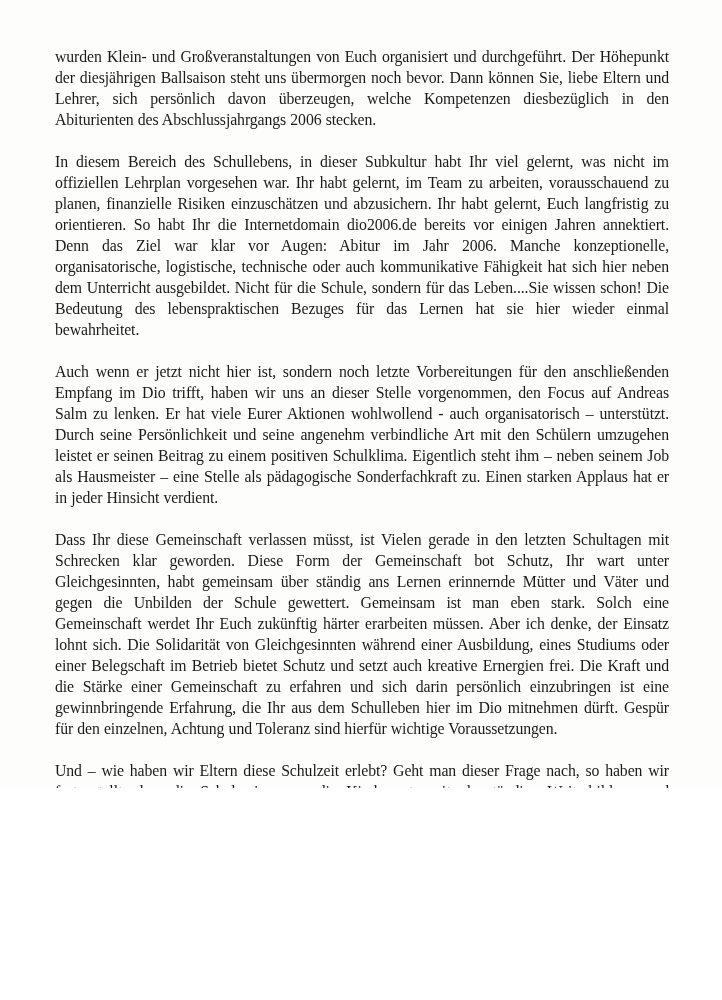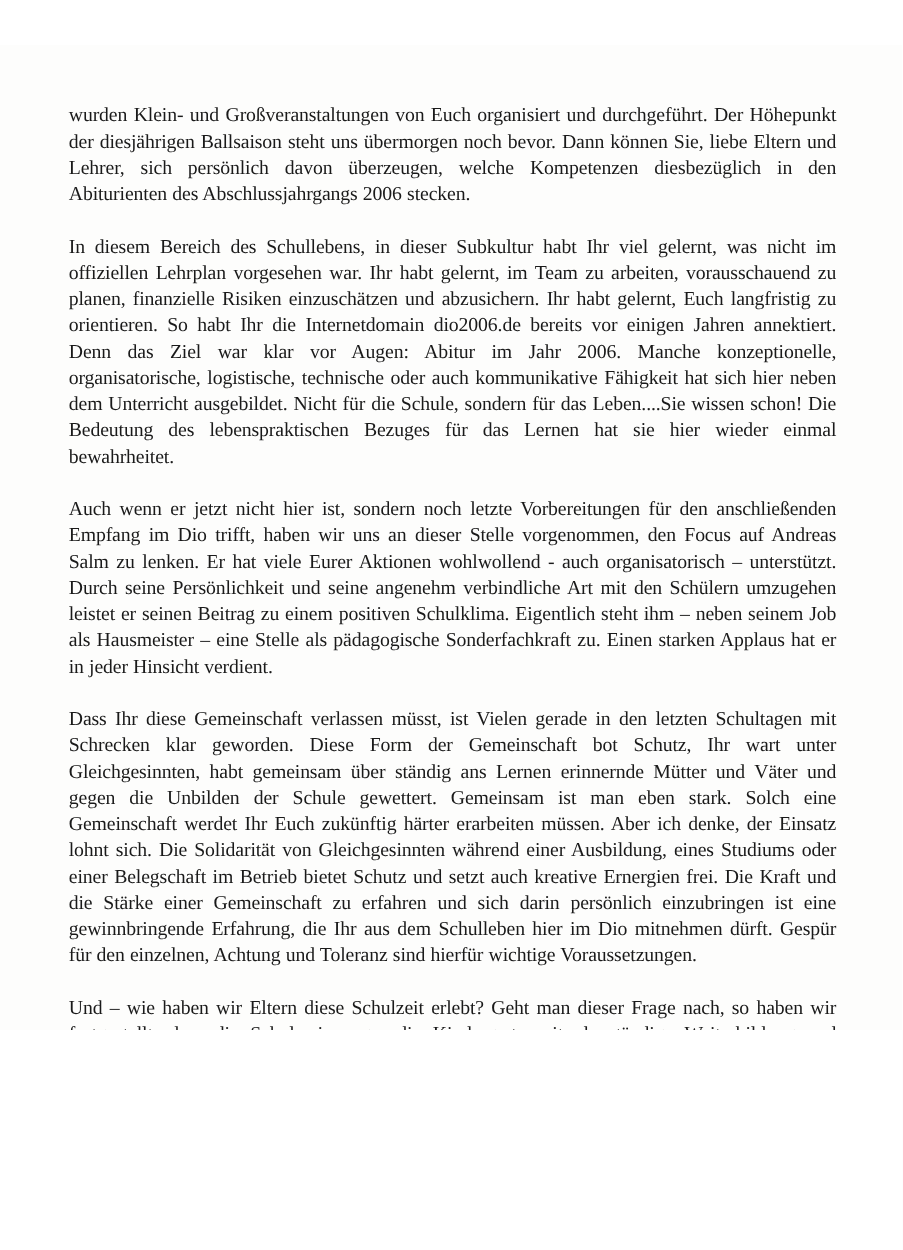--- a/index.html
+++ b/index.html
@@ -8,21 +8,20 @@
     background: #ffffff;
   }
   .page {
     position: relative;
     width: 722px;
     height: 788px;
     background: #fdfdfc;
     overflow: hidden;
     font-family: "Liberation Serif", "DejaVu Serif", serif;
     color: #1a1a1a;
-    margin-top: 36px;
   }
   .text-block {
     position: absolute;
     left: 55px;
     top: 46px;
     width: 614px;
   }
   p.para {
     margin: 0 0 21px 0;
     font-size: 15.8px;

